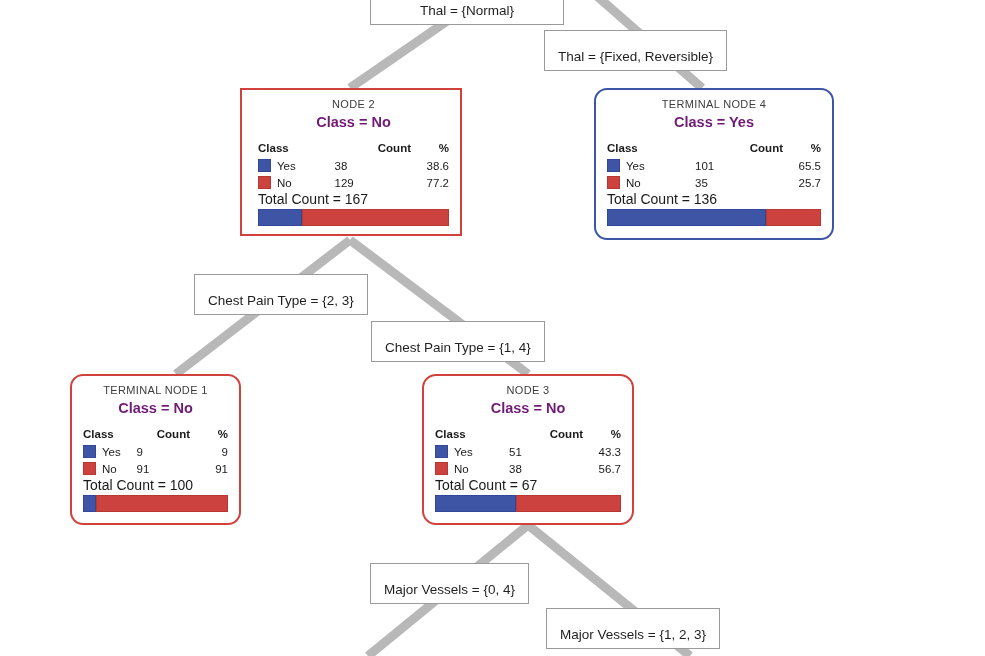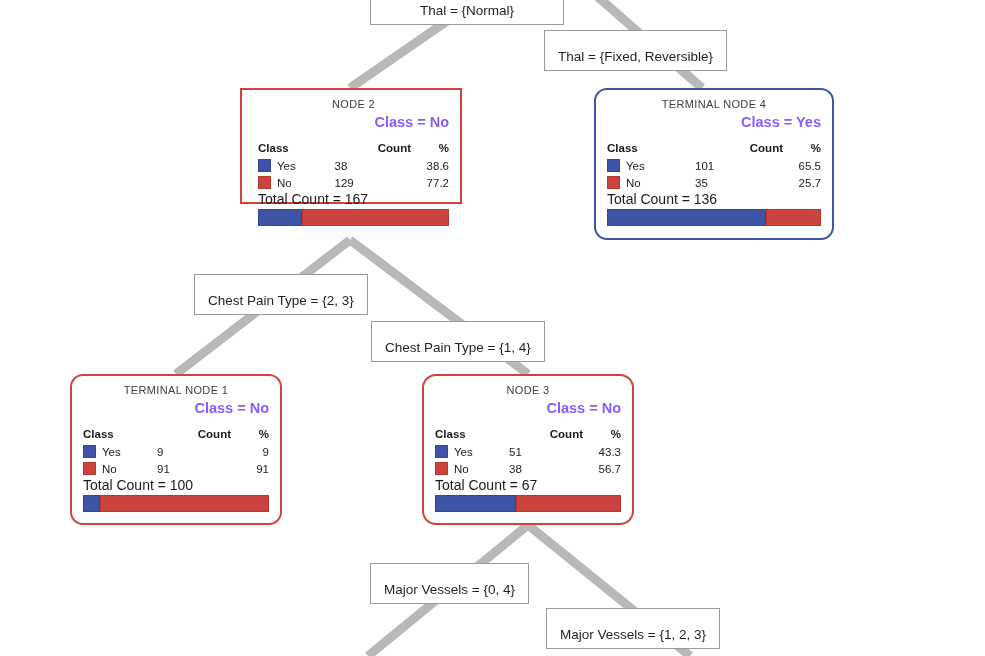--- a/index.html
+++ b/index.html
@@ -40,24 +40,24 @@
 
   .node-title {
     text-align: center;
     font-size: 11px;
     letter-spacing: .35px;
     color: #3d3d3d;
     line-height: 15px;
     white-space: nowrap;
   }
   .node-class {
-    text-align: right;
+    text-align: center;
     font-size: 14.5px;
     font-weight: bold;
-    color: #8b5cf6;
+    color: #701a75;
     line-height: 19px;
     margin-top: 1px;
     white-space: nowrap;
   }
 
   .tbl {
     width: 100%;
     border-collapse: collapse;
     margin-top: 9px;
     table-layout: fixed;
@@ -162,21 +162,21 @@
   <div class="edge-label" style="left:544px; top:30px;">Thal = {Fixed, Reversible}</div>
 
   <div class="edge-label" style="left:194px; top:274px;">Chest Pain Type = {2, 3}</div>
 
   <div class="edge-label" style="left:371px; top:321px;">Chest Pain Type = {1, 4}</div>
 
   <div class="edge-label" style="left:370px; top:563px;">Major Vessels = {0, 4}</div>
 
   <div class="edge-label" style="left:546px; top:608px;">Major Vessels = {1, 2, 3}</div>
 
-  <div class="node sharp red" style="left:240px; top:88px; width:222px; height:116px;padding-left:16px;">
+  <div class="node sharp red" style="left:240px; top:88px; width:222px; height:148px;padding-left:16px;">
     <div class="node-title">NODE 2</div>
     <div class="node-class">Class = No</div>
     <table class="tbl">
       <thead>
         <tr>
           <th class="th-class">Class</th>
           <th class="th-count">Count</th>
           <th class="th-pct">%</th>
         </tr>
       </thead>
@@ -224,21 +224,21 @@
         </tr>
       </tbody>
     </table>
     <div class="total">Total Count = 136</div>
     <div class="distbar">
       <div class="seg-yes" style="width: 74.3%;"></div>
       <div class="seg-no" style="width: 25.7%;"></div>
     </div>
   </div>
 
-  <div class="node round red" style="left:70px; top:374px; width:212px; height:151px;">
+  <div class="node round red" style="left:70px; top:374px; width:171px; height:151px;">
     <div class="node-title">TERMINAL NODE 1</div>
     <div class="node-class">Class = No</div>
     <table class="tbl">
       <thead>
         <tr>
           <th class="th-class">Class</th>
           <th class="th-count">Count</th>
           <th class="th-pct">%</th>
         </tr>
       </thead>

